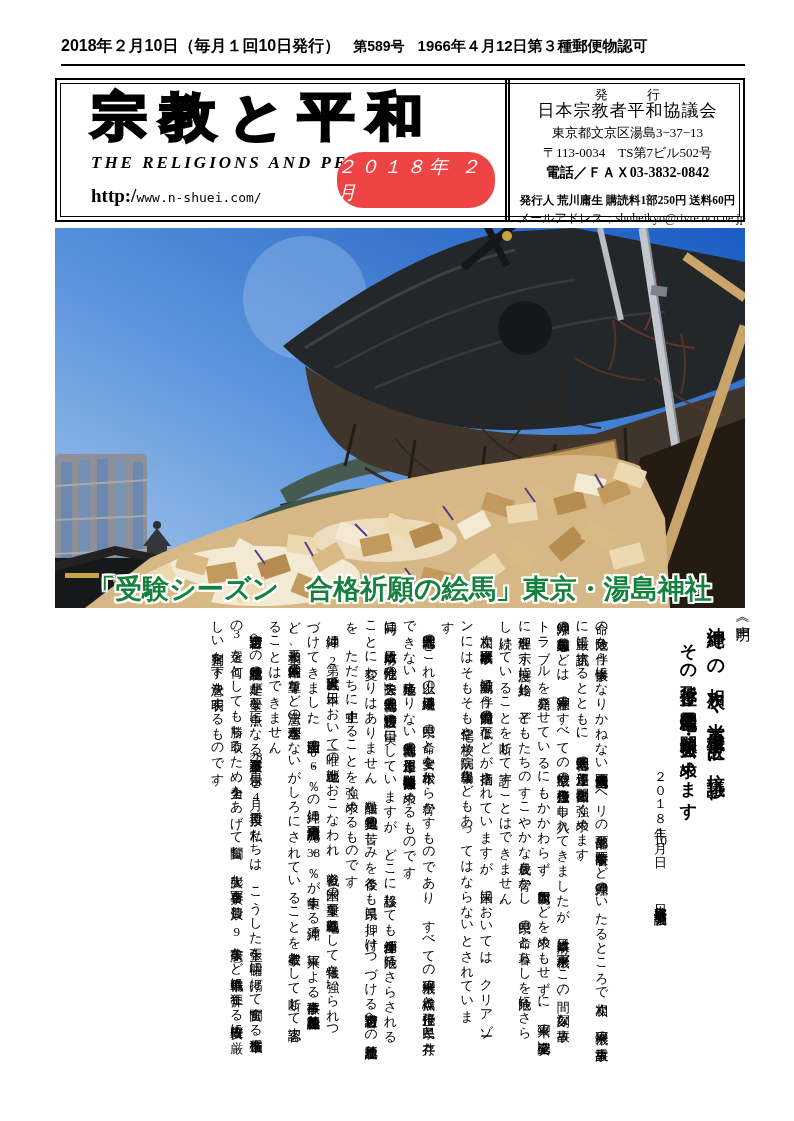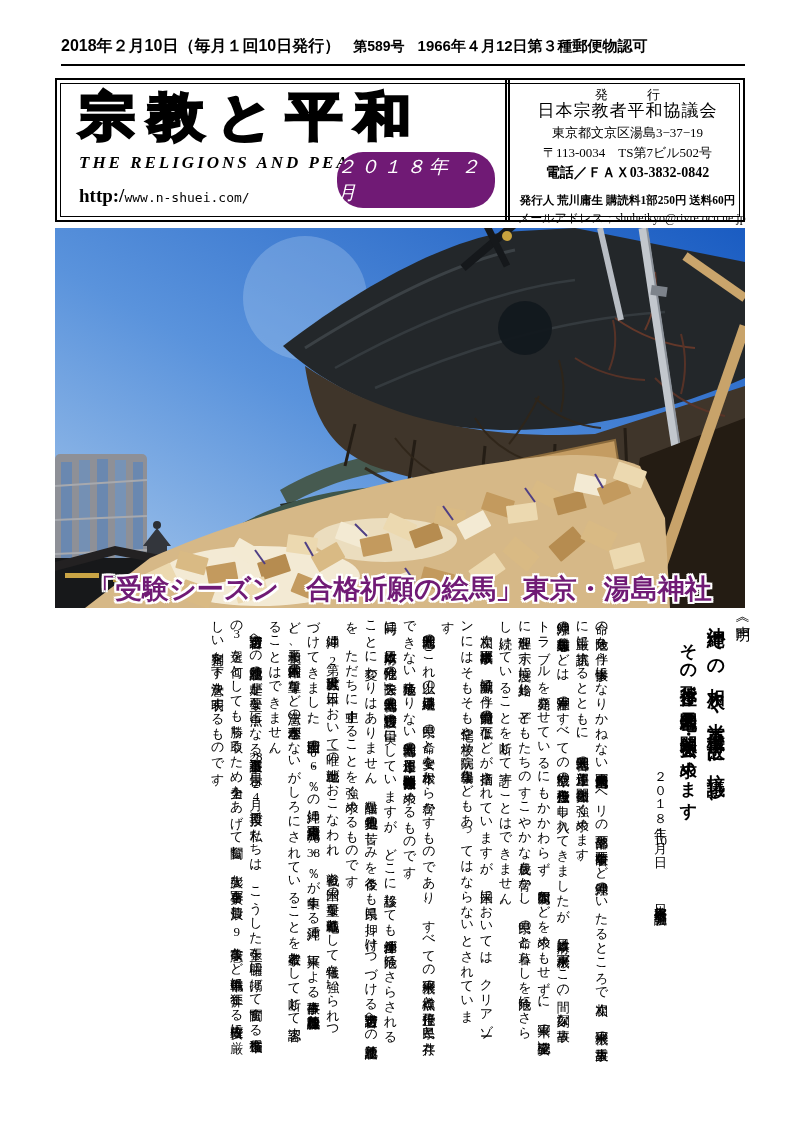--- a/index.html
+++ b/index.html
@@ -11,50 +11,50 @@
     border-bottom:2px solid #000;padding-bottom:7px;
     display:flex;align-items:baseline;gap:13px;white-space:nowrap;
     font-family:"Liberation Sans","DejaVu Sans",sans-serif;font-weight:bold;}
   .th-title{font-size:18px;letter-spacing:1px;}
   .th-issue{font-size:14px;}
   .th-right{font-size:15px;}
 
   
   .masthead{position:absolute;left:55px;right:49px;top:78px;height:144px;
     border:2px solid #000;box-shadow:inset 0 0 0 3px #fff,inset 0 0 0 4px #000;
-    display:flex;box-sizing:border-box;}
+    display:flex;box-sizing:border-box;padding-left:12px;}
   .logo-section{position:relative;flex:1 1 auto;padding:10px 0 0 22px;overflow:hidden;}
   .logo{font-size:54px;line-height:1.05;font-weight:900;letter-spacing:12px;
     font-family:"Liberation Serif",serif;-webkit-text-stroke:3px #000;
     transform:scale(1.04,.95);transform-origin:left top;white-space:nowrap;}
   .subtitle{font-style:italic;font-weight:bold;font-size:17px;letter-spacing:3px;
     margin-top:6px;font-family:"Liberation Serif",serif;}
   .url-line{margin-top:12px;white-space:nowrap;}
   .url-prefix{font-weight:bold;font-size:19px;font-family:"Liberation Serif",serif;}
   .url-rest{font-size:13px;font-family:"DejaVu Sans Mono","Liberation Mono",monospace;}
   .issue-badge{position:absolute;right:10px;bottom:12px;width:158px;height:56px;
-    background:#701a75;border-radius:26px;color:#fff;display:flex;align-items:center;
+    background:#ef4444;border-radius:26px;color:#fff;display:flex;align-items:center;
     justify-content:center;font-size:19px;letter-spacing:4px;font-style:italic;
     font-family:"Liberation Serif",serif;margin-top:41px;}
   .publisher{width:238px;flex:0 0 auto;border-left:5px double #000;
     padding:8px 6px 0 8px;text-align:center;box-sizing:border-box;white-space:nowrap;}
   .pub-label{font-size:13px;line-height:1;letter-spacing:0;}
   .pub-name{font-size:17px;letter-spacing:1px;line-height:1.15;}
   .pub-line1{font-size:13px;margin-top:3px;}
   .pub-line2{font-size:13px;margin-top:2px;}
   .pub-phone{font-size:14px;margin-top:2px;font-weight:bold;}
   .pub-staff{font-size:11.5px;margin-top:11px;font-weight:bold;}
   .pub-email{font-size:12px;margin-top:2px;}
 
   
   .photo-wrap{position:absolute;left:55px;top:228px;width:690px;height:380px;}
   .photo-wrap svg{position:absolute;inset:0;}
   .caption{position:absolute;left:0;right:0;bottom:1px;text-align:center;
     font-family:"Liberation Sans","DejaVu Sans",sans-serif;font-weight:900;
-    font-size:27px;letter-spacing:0;color:#701a75;white-space:nowrap;
+    font-size:27px;letter-spacing:0;color:#15803d;white-space:nowrap;
     text-shadow:-2px -2px 0 #fff,2px -2px 0 #fff,-2px 2px 0 #fff,2px 2px 0 #fff,
       0 -2px 0 #fff,0 2px 0 #fff,-2px 0 0 #fff,2px 0 0 #fff;}
 
   
   .article{position:absolute;top:612px;left:50px;right:38px;height:436px;
     display:flex;justify-content:flex-end;}
   .stmt-body{writing-mode:vertical-rl;height:432px;width:598px;
     font-size:13px;line-height:19.2px;letter-spacing:.2px;}
   .stmt-body p{margin:0;}
   .stmt-body p.indent{text-indent:1em;}
@@ -81,21 +81,21 @@
 <div class="masthead">
   <div class="logo-section">
     <div class="logo">宗教と平和</div>
     <div class="subtitle">THE RELIGIONS AND PEACE</div>
     <div class="url-line"><span class="url-prefix">http:/</span><span class="url-rest">www.n-shuei.com/</span></div>
     <div class="issue-badge">２０１８年 ２月</div>
   </div>
   <div class="publisher">
     <div class="pub-label">発　　　行</div>
     <div class="pub-name">日本宗教者平和協議会</div>
-    <div class="pub-line1">東京都文京区湯島3−37−19</div>
+    <div class="pub-line1">東京都文京区湯島3−37−13</div>
     <div class="pub-line2">〒113-0034　TS第7ビル502号</div>
     <div class="pub-phone">電話／ＦＡＸ03-3832-0842</div>
     <div class="pub-staff">発行人 荒川庸生 購読料1部250円 送料60円</div>
     <div class="pub-email">メールアドレス；shuheikyo@rivre.ocn.ne.jp</div>
   </div>
 </div>
 
 <div class="photo-wrap">
   <svg viewBox="0 0 690 380" preserveAspectRatio="none">
     <defs>

